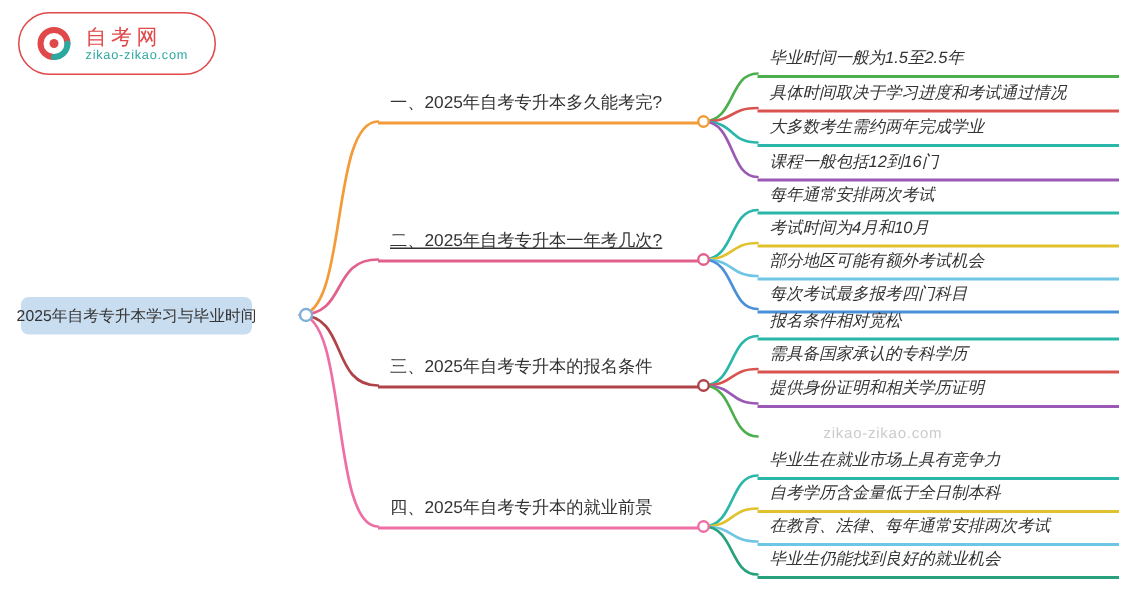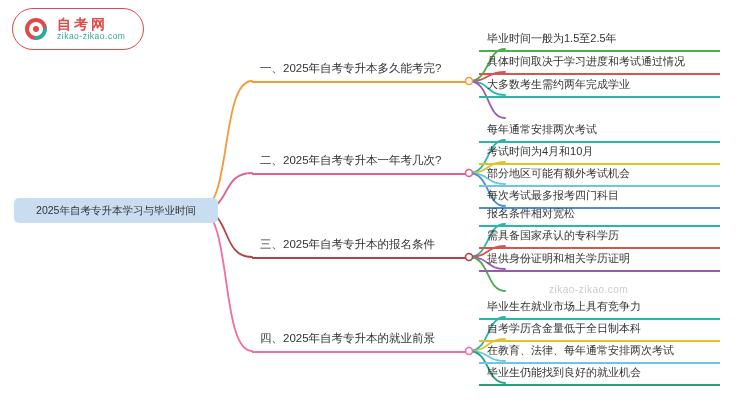--- a/index.html
+++ b/index.html
@@ -11,36 +11,36 @@
   
   .connectors { position:absolute; left:0; top:0; width:750px; height:410px; }
   .connectors path { fill:none; stroke-width:1.8; stroke-linecap:round; }
   .connectors circle { fill:#ffffff; stroke-width:1.6; }
 
   
   .logo { position:absolute; left:12px; top:8px; width:132px; height:42px;
           border:1.5px solid #e0484a; border-radius:21px;
           display:flex; align-items:center; gap:8px; padding:0 10px; background:#fff; }
   .logo-text { display:flex; flex-direction:column; line-height:1.15; }
-  .logo-name { color:#e0484a; font-weight:bold; font-size:14px; letter-spacing:3px; }
+  .logo-name { color:#e0484a; font-weight:normal; font-size:14px; letter-spacing:3px; }
   .logo-url  { color:#2ba8a0; font-size:8.5px; letter-spacing:.5px; }
 
   
-  .root-node { position:absolute; left:14px; top:198px; width:204px; height:25px;
+  .root-node { position:absolute; left:14px; top:198px; width:154px; height:25px;
                border-radius:5px; font-size:10.5px; color:#333;
                display:flex; align-items:center; justify-content:center;
                white-space:nowrap; cursor:pointer; }
 
   .branch-node { position:absolute; left:252px; width:214px;
                  font-size:11.5px; color:#333; padding:3px 4px 5px 8px;
                  border-bottom:2px solid #000000; white-space:nowrap; cursor:pointer; }
 
-  .leaf-node { position:absolute; left:479px; width:241px;
+  .leaf-node { position:absolute; left:505px; width:241px;
                font-size:11px; color:#333; padding:2px 6px 4px 8px;
-               border-bottom:2px solid #c4b5fd; white-space:nowrap; cursor:pointer; }
+               border-bottom:2px solid #c4b5fd; white-space:nowrap; cursor:pointer;font-style:italic; }
 
   .watermark { position:absolute; left:549px; top:284px; font-size:10px;
                color:#cbcbcb; letter-spacing:.5px; }
 </style>
 </head>
 <body>
 
 <div class="canvas">
 
   <svg class="connectors" width="750" height="410" viewBox="0 0 750 410">
@@ -85,27 +85,28 @@
     </svg>
     <div class="logo-text">
       <div class="logo-name">自考网</div>
       <div class="logo-url">zikao-zikao.com</div>
     </div>
   </div>
 
   <div class="root-node" style="background: rgb(201, 221, 240);">2025年自考专升本学习与毕业时间</div>
 
   <div class="branch-node" style="top: 58px; border-bottom-color: rgb(242, 155, 56);">一、2025年自考专升本多久能考完?</div>
-  <div class="branch-node" style="top: 150px; border-bottom-color: rgb(226, 97, 139);">二、2025年自考专升本一年考几次?</div>
+  <div class="branch-node" style="top: 150px; border-bottom-color: rgb(226, 97, 139); text-decoration: underline;">二、2025年自考专升本一年考几次?</div>
   <div class="branch-node" style="top: 234px; border-bottom-color: rgb(176, 67, 71);">三、2025年自考专升本的报名条件</div>
   <div class="branch-node" style="top: 328px; border-bottom-color: rgb(238, 111, 165);">四、2025年自考专升本的就业前景</div>
 
   <div class="leaf-node" style="top: 29px; border-bottom-color: rgb(76, 174, 76);">毕业时间一般为1.5至2.5年</div>
   <div class="leaf-node" style="top: 52px; border-bottom-color: rgb(217, 83, 79);">具体时间取决于学习进度和考试通过情况</div>
   <div class="leaf-node" style="top: 75px; border-bottom-color: rgb(42, 183, 169);">大多数考生需约两年完成学业</div>
+  <div class="leaf-node" style="top: 98px; border-bottom-color: rgb(154, 89, 181);">课程一般包括12到16门</div>
 
   <div class="leaf-node" style="top: 120px; border-bottom-color: rgb(42, 183, 169);">每年通常安排两次考试</div>
   <div class="leaf-node" style="top: 142px; border-bottom-color: rgb(223, 194, 46);">考试时间为4月和10月</div>
   <div class="leaf-node" style="top: 186px; border-bottom-color: rgb(74, 144, 217);">每次考试最多报考四门科目</div>
   <div class="leaf-node" style="top: 164px; border-bottom-color: rgb(110, 198, 228);">部分地区可能有额外考试机会</div>
 
   <div class="leaf-node" style="top: 204px; border-bottom-color: rgb(42, 183, 169);">报名条件相对宽松</div>
   <div class="leaf-node" style="top: 226px; border-bottom-color: rgb(217, 83, 79);">需具备国家承认的专科学历</div>
   <div class="leaf-node" style="top: 249px; border-bottom-color: rgb(154, 89, 181);">提供身份证明和相关学历证明</div>
 

